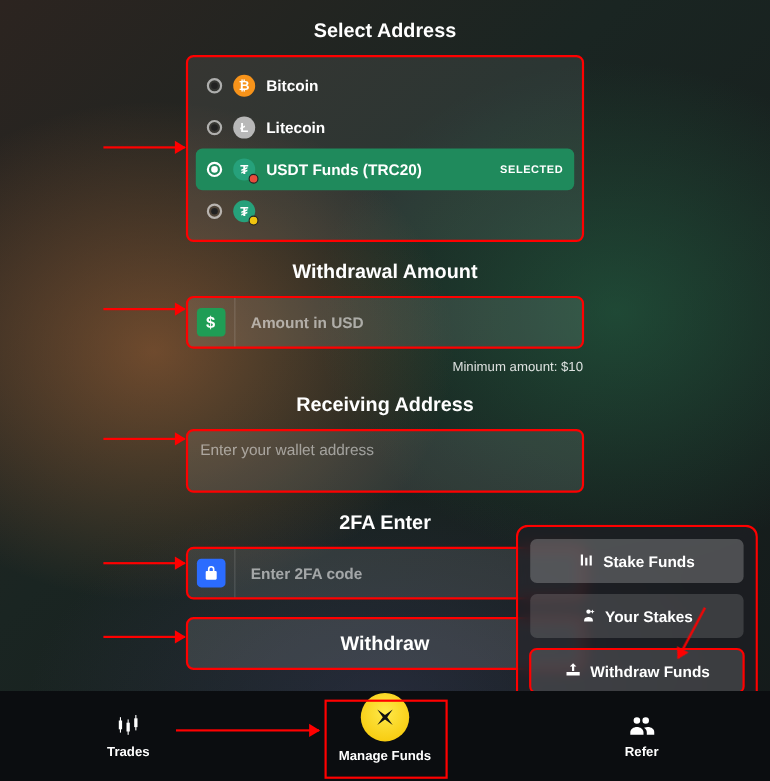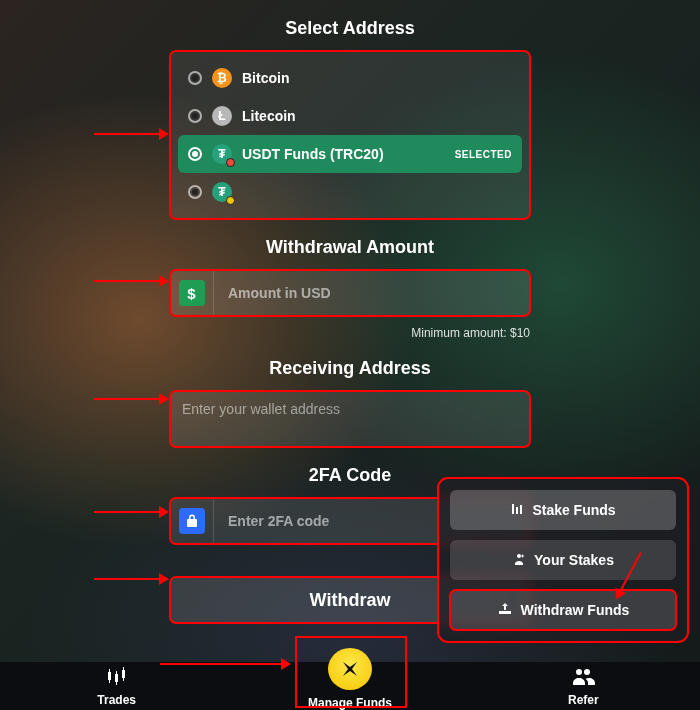--- a/index.html
+++ b/index.html
@@ -77,43 +77,43 @@
     background: rgba(255,255,255,0.1); border-radius:6px;
     height:56px; padding:10px 12px;
   }
   .address-box textarea {
     width:100%; height:100%; resize:none; background:transparent; border:0; outline:0;
     color:#fff; font-size:14px; font-family:inherit;
   }
   .address-box textarea::placeholder { color: rgba(255,255,255,0.5); }
 
   .withdraw-btn {
-    width:100%; height:46px; margin-top:33px;
+    width:100%; height:46px; margin-top:18px;
     background: rgba(255,255,255,0.12); border:0; border-radius:6px;
     color:#fff; font-size:18px; font-weight:700; cursor:pointer;
   }
 
   
   .popup {
-    position:absolute; right:12px; top:478px; width:250px;
+    position:absolute; right:12px; top:478px; width:218px;
     background: rgba(30,30,35,0.7); backdrop-filter: blur(6px);
     border-radius:10px; padding:12px;
     display:flex; flex-direction:column; gap:10px;
   }
   .popup-btn {
     height:40px; border-radius:6px; border:0;
     background: rgba(255,255,255,0.14); color:#fff;
     font-weight:700; font-size:14px; cursor:pointer;
     display:flex; align-items:center; justify-content:center; gap:8px;
   }
   .popup-btn.first { background: rgba(255,255,255,0.22); }
 
   
   .nav {
-    position:absolute; left:0; right:0; bottom:0; height:48px;
+    position:absolute; left:0; right:0; bottom:0; height:82px;
     background:#0b0d10; display:flex;
   }
   .nav-item {
     flex:1; display:flex; flex-direction:column; align-items:center; justify-content:center;
     gap:4px; color:#fff; font-size:12px; font-weight:600; cursor:pointer;
   }
   .nav-ico { height:24px; display:flex; align-items:center; justify-content:center; }
   .manage-circle {
     width:44px; height:44px; border-radius:50%;
     background: radial-gradient(circle at 50% 40%, #ffe94a, #f5c400);
@@ -185,21 +185,21 @@
     </div>
     <input type="text" placeholder="Amount in USD" style="">
   </div>
   <div class="min">Minimum amount: $10</div>
 
   <h2 class="section-title">Receiving Address</h2>
   <div class="address-box highlight">
     <textarea placeholder="Enter your wallet address" style=""></textarea>
   </div>
 
-  <h2 class="section-title">2FA Code</h2>
+  <h2 class="section-title">2FA Enter</h2>
   <div class="input-row highlight">
     <div class="input-ico">
       <div class="ico-blue">
         <svg width="12" height="14" viewBox="0 0 12 14">
             <path fill="#fff" d="M3 5V3.5a3 3 0 016 0V5h1a1 1 0 011 1v6a1 1 0 01-1 1H2a1 1 0 01-1-1V6a1 1 0 011-1h1zm1.5 0h3V3.5a1.5 1.5 0 00-3 0V5z"></path>
           </svg>
       </div>
     </div>
     <input type="text" placeholder="Enter 2FA code" style="">
   </div>

